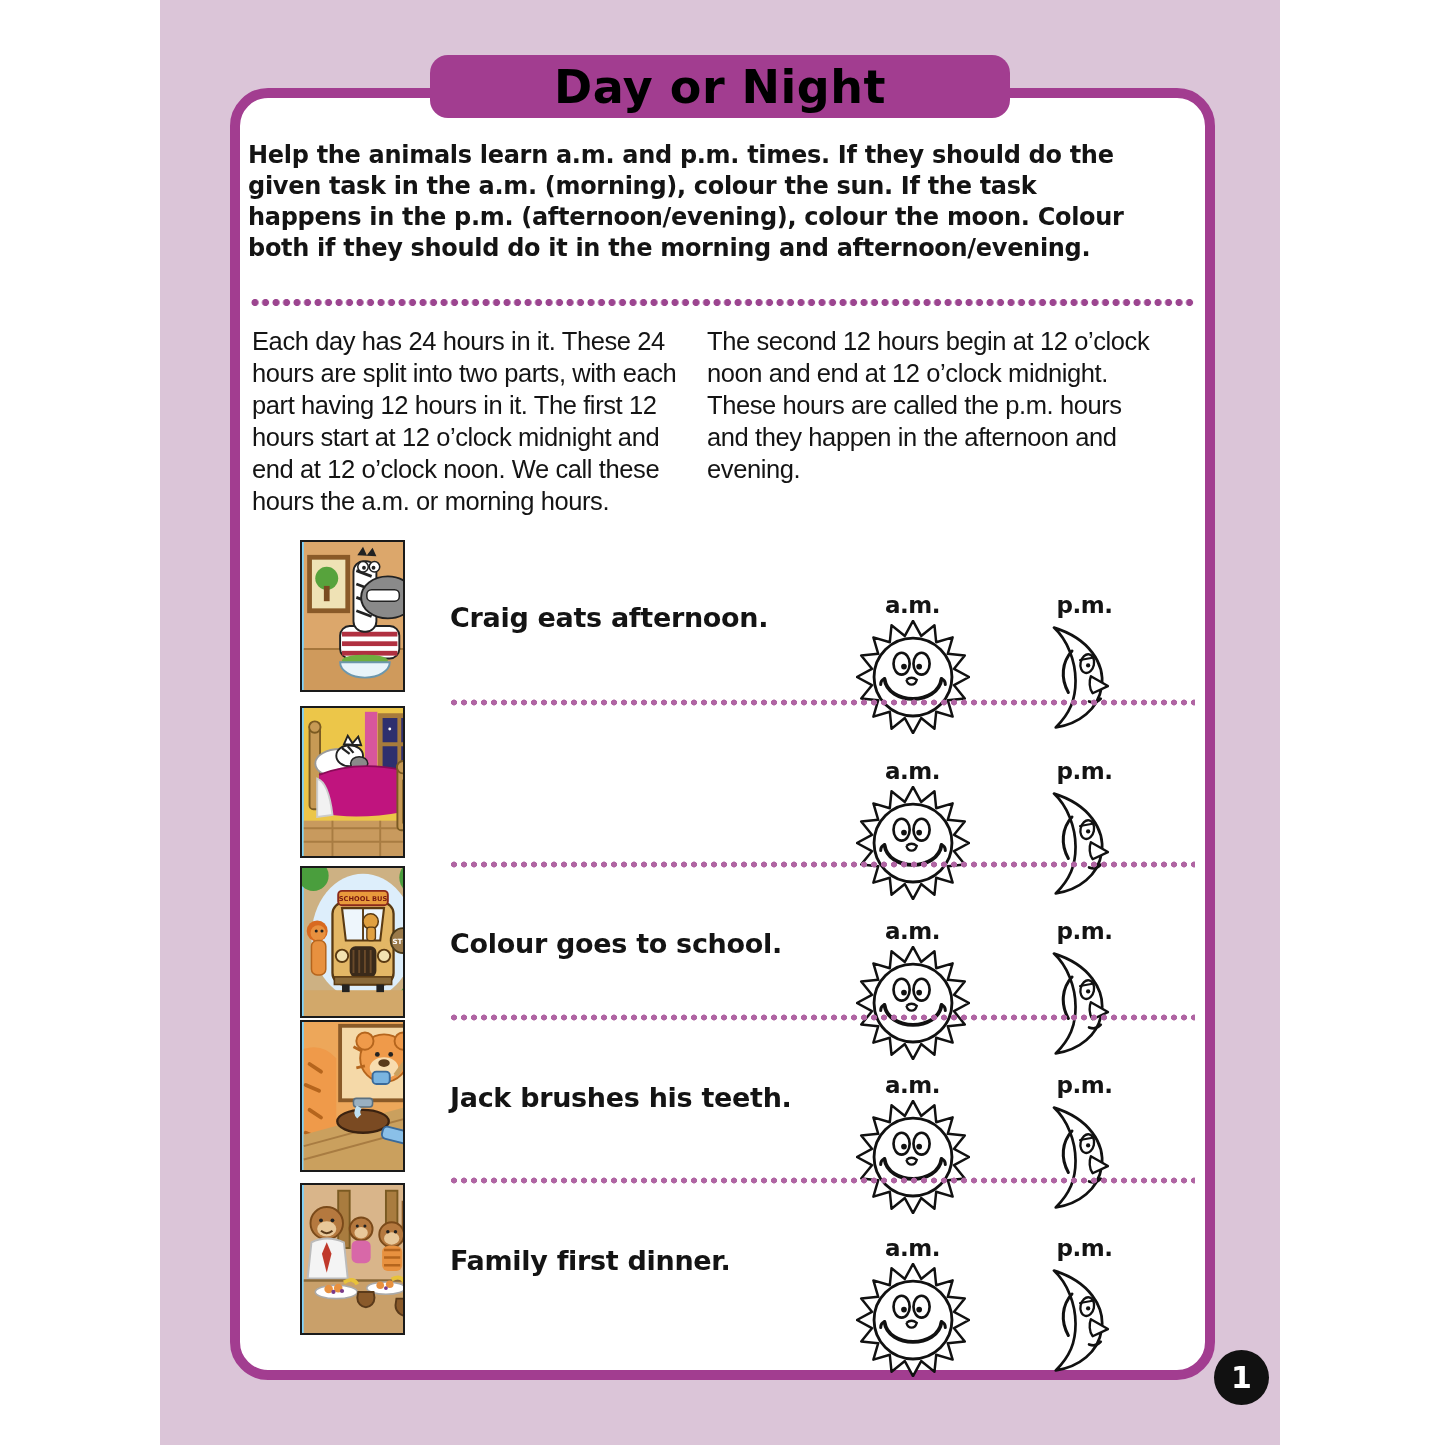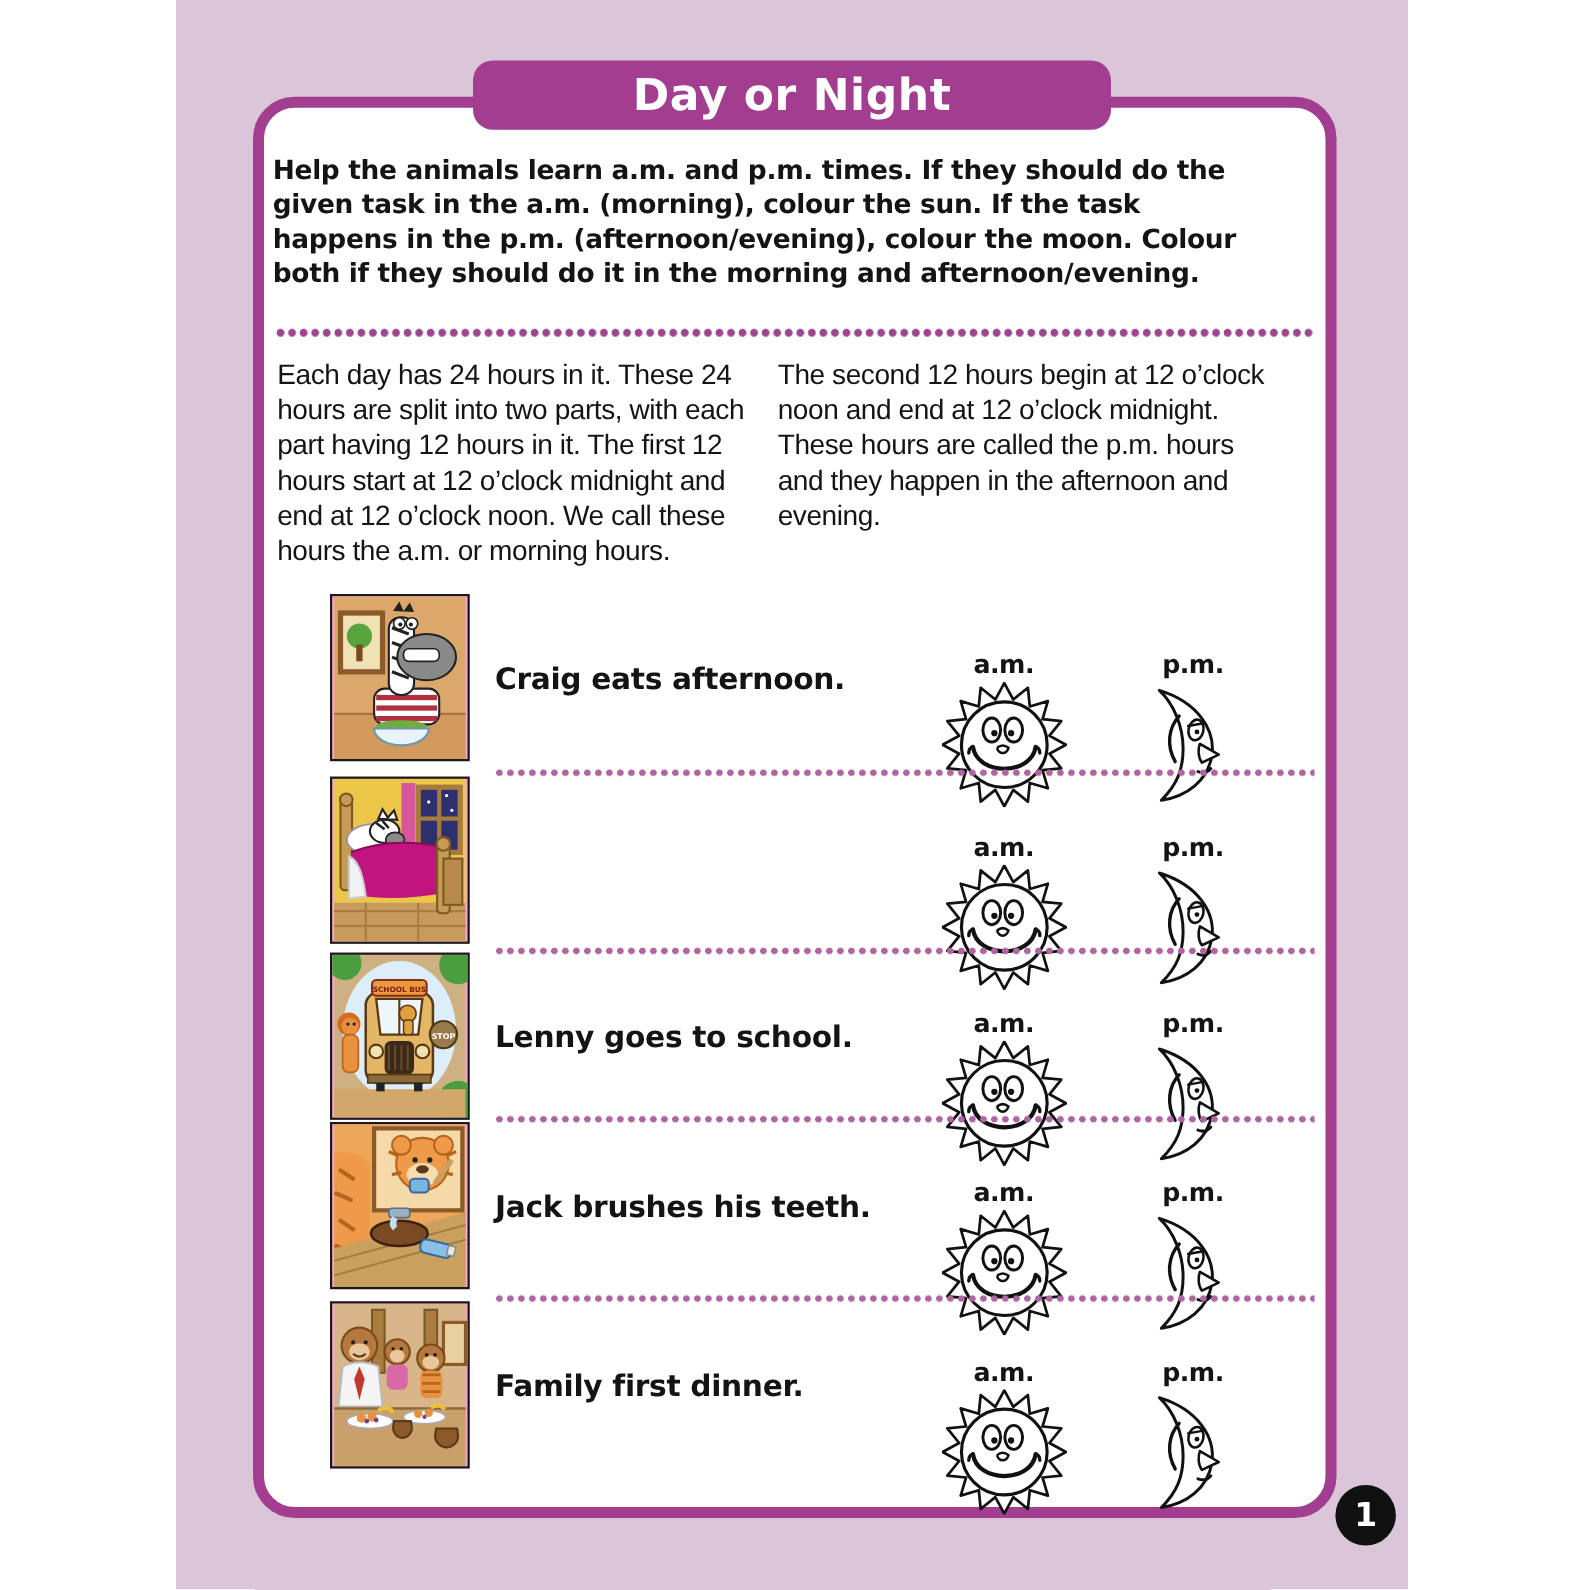--- a/index.html
+++ b/index.html
@@ -16,21 +16,21 @@
     box-sizing:border-box;background:#ffffff;
     border:10px solid #a23d90;border-radius:38px;
   }
   .title-bar{
     position:absolute;left:430px;top:55px;width:580px;height:63px;
     background:#a23d90;border-radius:18px;
     display:flex;align-items:center;justify-content:center;
   }
   .title-bar span{
     font-family:"DejaVu Sans","Liberation Sans",sans-serif;
-    font-weight:bold;font-size:40px;color:#ffffff;letter-spacing:.5px;
+    font-weight:bold;font-size:46px;color:#000000;letter-spacing:.5px;
   }
   .instructions{
     position:absolute;left:248px;top:140px;width:900px;
     font-family:"DejaVu Sans","Liberation Sans",sans-serif;
     font-weight:bold;font-size:24px;line-height:31px;letter-spacing:-.3px;
   }
   .dotline-main{
     position:absolute;left:250px;top:298px;width:945px;height:9px;
     background-image:radial-gradient(circle at 5px 4.5px,#9c4590 3.2px,rgba(0,0,0,0) 3.9px);
     background-size:10.5px 9px;background-repeat:repeat-x;
@@ -38,22 +38,22 @@
   .intro-cols{
     position:absolute;left:252px;top:325px;width:950px;
     display:flex;
   }
   .intro-col{
     width:455px;font-size:25.5px;line-height:32px;letter-spacing:-.4px;
     font-family:"Liberation Sans",sans-serif;font-weight:500;
   }
   .task-row{position:absolute;left:300px;width:895px;height:158px;}
   .illus{
-    position:absolute;left:0;top:0;width:127px;height:152px;
-    border:2px solid #1a1a1a;box-sizing:border-box;overflow:hidden;background:#f9a8d4;
+    position:absolute;left:0;top:0;width:105px;height:152px;
+    border:2px solid #1a1a1a;box-sizing:border-box;overflow:hidden;background:#7dd3fc;
   }
   .illus svg{display:block;width:123px;height:148px;}
   .task-label{
     position:absolute;left:150px;top:62px;width:390px;
     font-family:"DejaVu Sans","Liberation Sans",sans-serif;
     font-weight:bold;font-size:27px;letter-spacing:-.3px;
   }
   .slot{position:absolute;top:0;width:125px;height:158px;text-align:center;}
   .slot-am{left:550px;}
   .slot-pm{left:722px;}
@@ -241,21 +241,21 @@
         <rect x="76" y="122" width="8" height="8" fill="#222222"></rect>
       <circle cx="104" cy="76" r="13" fill="#9a7a4a" stroke="#4a3a1a" stroke-width="2"></circle>
       <text x="104" y="80" text-anchor="middle" font-size="7.5" font-family="DejaVu Sans, sans-serif" font-weight="bold" fill="#ffffff">STOP</text>
       <circle cx="14" cy="66" r="11" fill="#d86a20"></circle>
       <circle cx="15" cy="68" r="8" fill="#e8913f"></circle>
       <circle cx="13" cy="66" r="1.6" fill="#222222"></circle>
         <circle cx="19" cy="66" r="1.6" fill="#222222"></circle>
       <rect x="8" y="76" width="15" height="36" rx="6" fill="#e8913f" stroke="#b5651d" stroke-width="1.6"></rect>
     </svg>
   </div>
-  <div class="task-label">Lenny goes to school.</div>
+  <div class="task-label">Colour goes to school.</div>
   <div class="slot slot-am">
     <div class="slot-label">a.m.</div>
     <button class="icon-btn" aria-label="colour the sun">
       <svg class="sun-svg">
           <use href="#sym-sun"></use>
         </svg>
     </button>
   </div>
   <div class="slot slot-pm">
     <div class="slot-label">p.m.</div>

